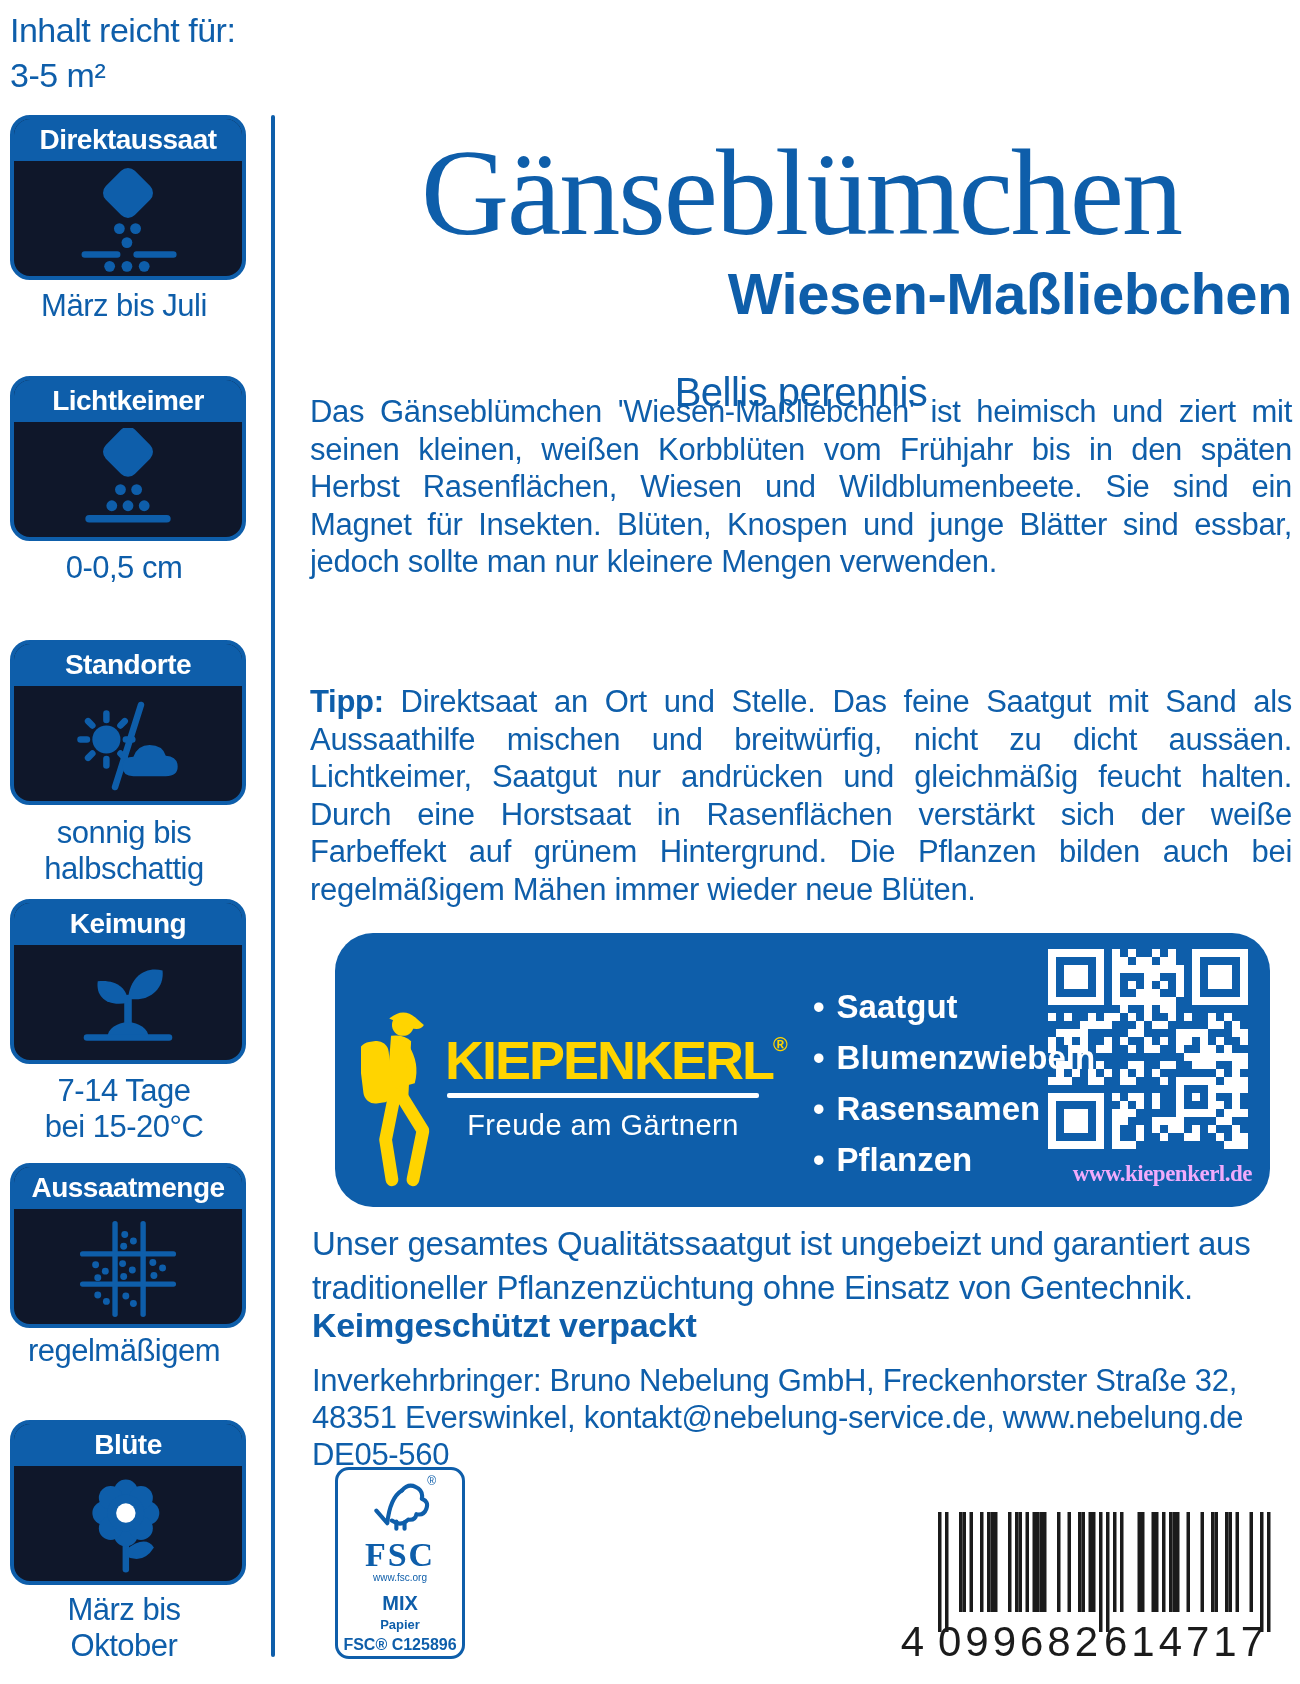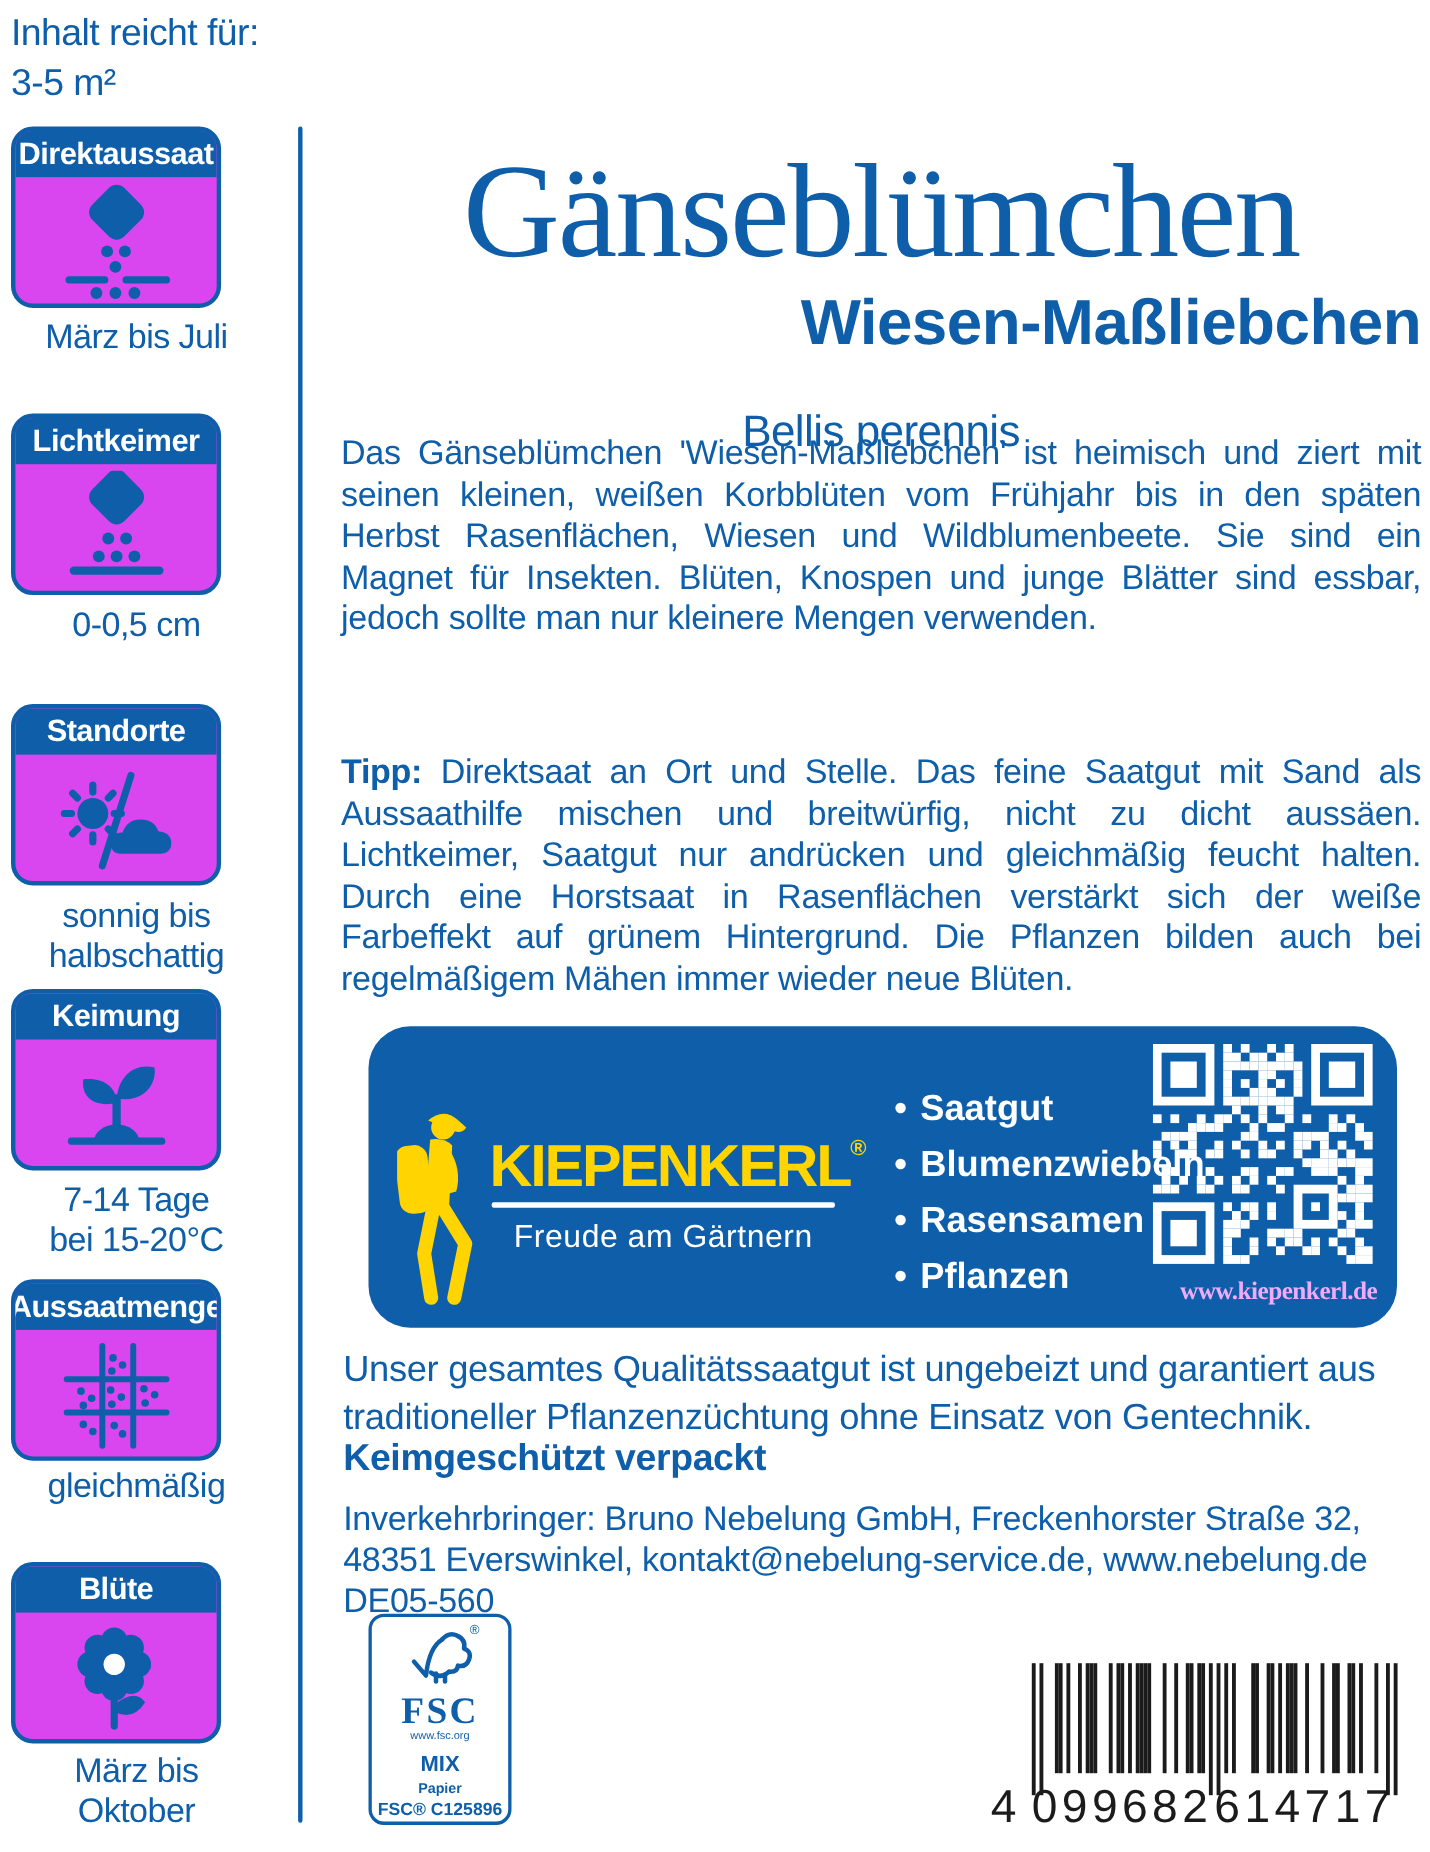--- a/index.html
+++ b/index.html
@@ -16,25 +16,25 @@
     position:relative;
     overflow:hidden;
   }
   .abs{position:absolute;}
 
   
   .intro{left:10px;top:8px;font-size:34px;line-height:45px;letter-spacing:-0.5px;}
 
   
   .sbox{
-    left:10px;width:191px;height:165px;
+    left:10px;width:236px;height:165px;
     border:4px solid var(--blue);
     border-radius:20px;
     overflow:hidden;
-    background:#d946ef;
+    background:#0f172a;
   }
   .sbox-head{
     background:var(--blue);
     color:#fff;
     height:42px;
     display:flex;align-items:center;justify-content:center;
     font-weight:bold;font-size:28px;letter-spacing:-0.5px;
   }
   .sbox-body{
     height:119px;
@@ -245,21 +245,21 @@
       <circle cx="45" cy="45" r="3.2"></circle>
         <circle cx="54" cy="51" r="3.2"></circle>
         <circle cx="46" cy="57" r="3.2"></circle>
       <circle cx="22" cy="74" r="3.2"></circle>
         <circle cx="30" cy="80" r="3.2"></circle>
       <circle cx="48" cy="75" r="3.2"></circle>
         <circle cx="55" cy="82" r="3.2"></circle>
     </svg>
   </div>
 </div>
-<div class="abs scap" style="top:1333px">gleichmäßig</div>
+<div class="abs scap" style="top:1333px">regelmäßigem</div>
 
 <div class="abs sbox" style="top:1420px">
   <div class="sbox-head">Blüte</div>
   <div class="sbox-body">
     <svg width="108" height="108" viewBox="0 0 100 100" fill="var(--blue)">
       <g stroke="var(--blue)" stroke-width="6" stroke-linecap="round">
         <line x1="48" y1="52" x2="48" y2="90"></line>
       </g>
       <path d="M48 72 q18 -14 26 -2 q-10 16 -26 8 z"></path>
       <g>

